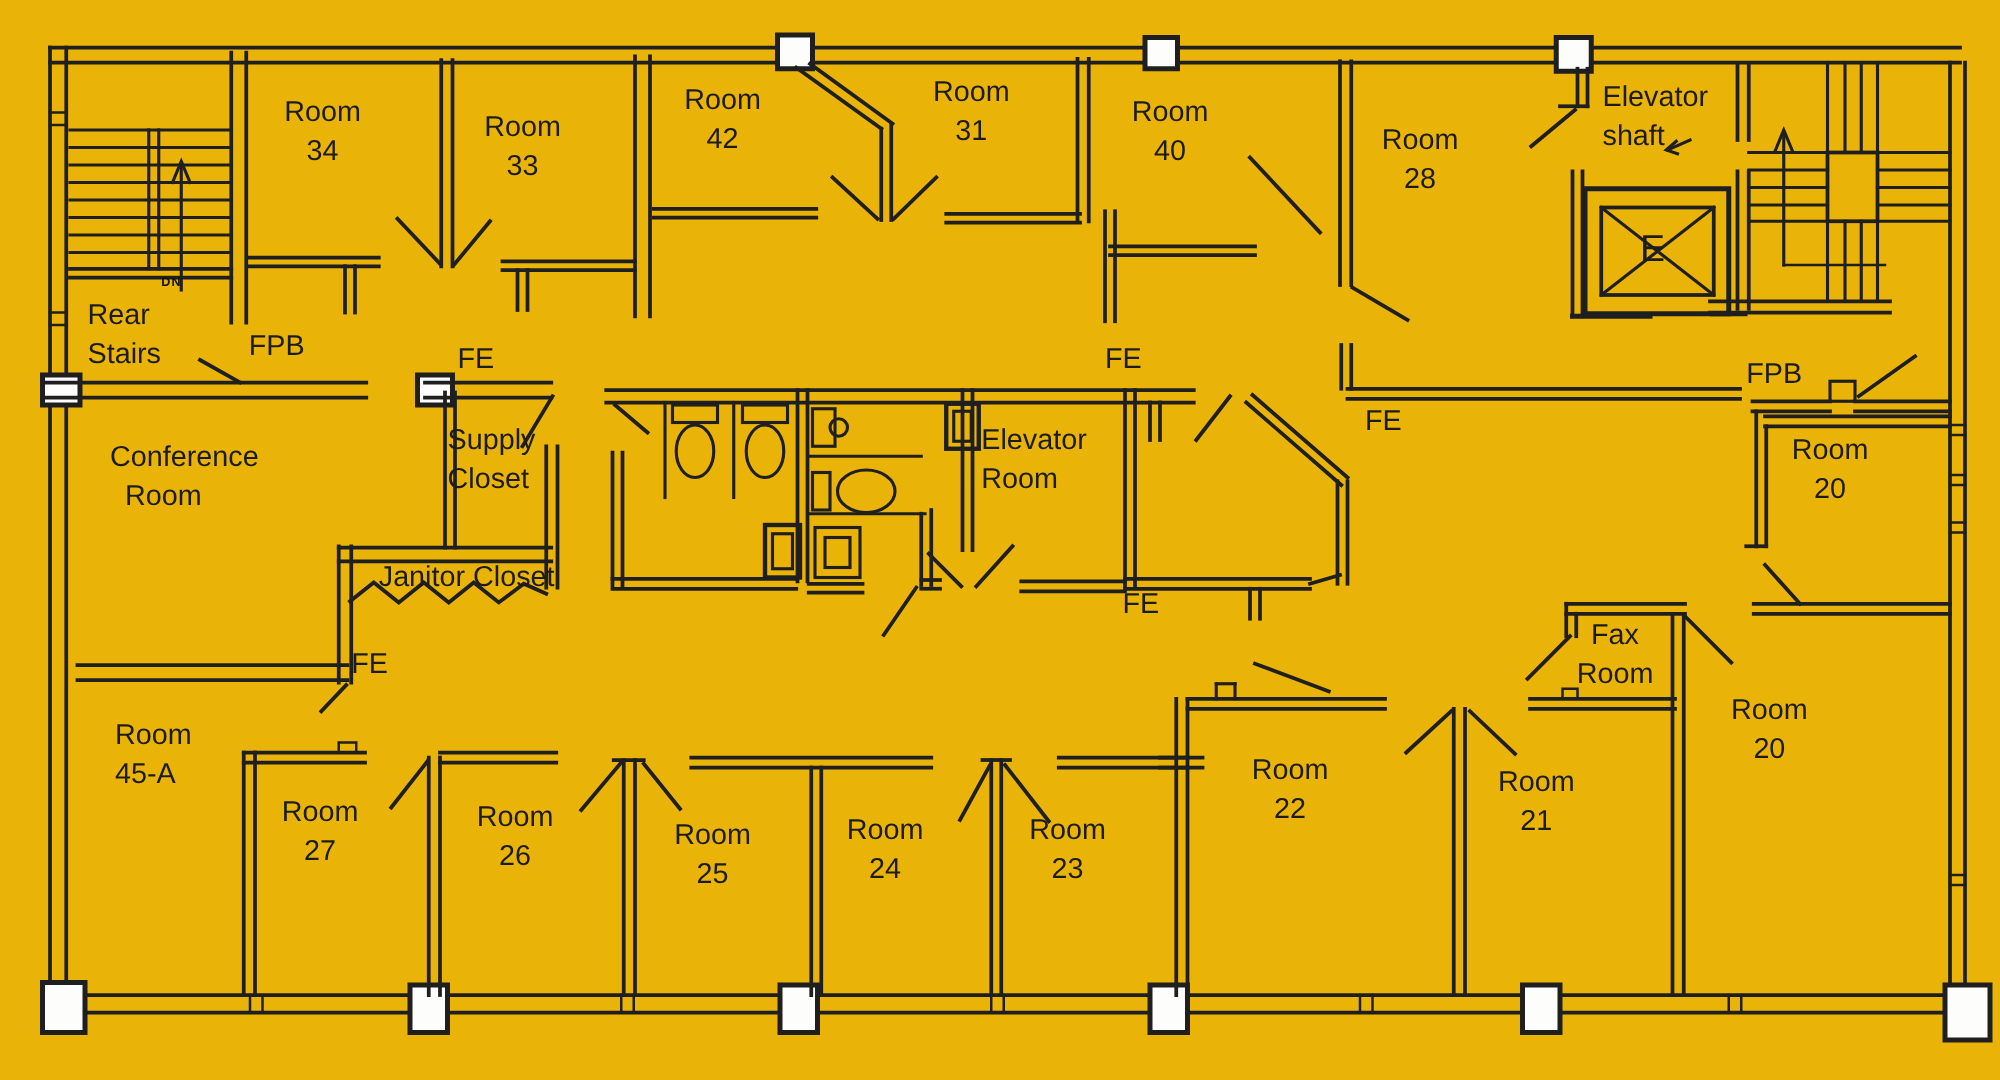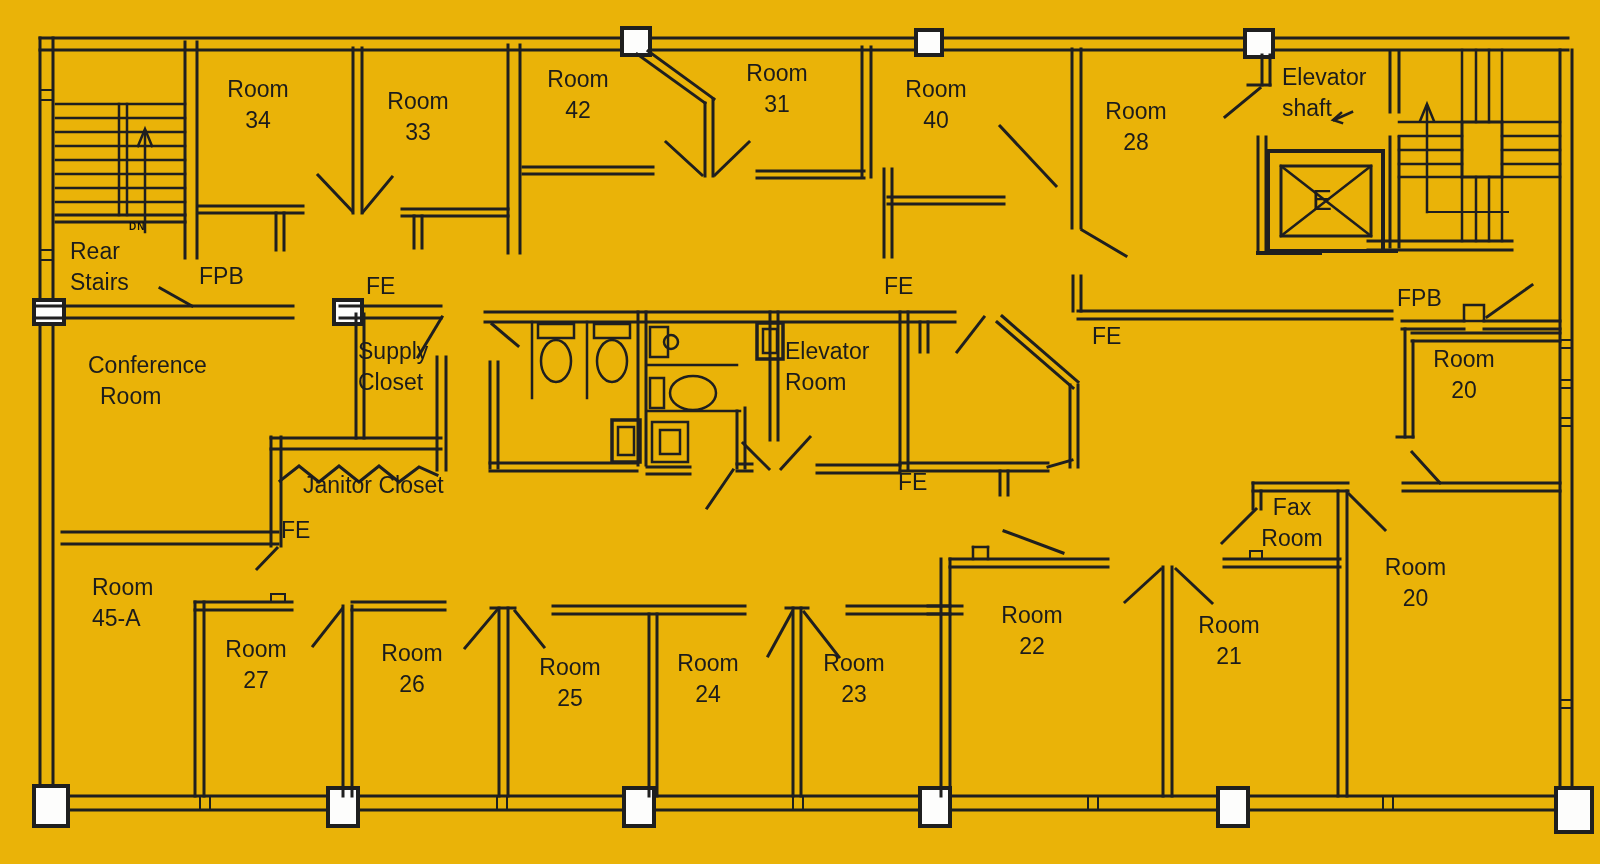--- a/index.html
+++ b/index.html
@@ -392,21 +392,21 @@
 <div class="marker" style="left:199px;top:264px">FPB</div>
 <div class="marker" style="left:366px;top:274px">FE</div>
 <div class="lbl" style="left:358px;top:336px">
       <span class="ln">Supply</span>
       <span class="ln">Closet</span>
     </div>
 <div class="lbl" style="left:88px;top:350px">
       <span class="ln">Conference</span>
       <span class="ln indent">Room</span>
     </div>
-<div class="lbl" style="left:303px;top:470px">
+<div class="lbl" style="left:303px;top:446px">
       <span class="ln">Janitor Closet</span>
     </div>
 <div class="marker" style="left:281px;top:518px">FE</div>
 
 <div class="marker" style="left:884px;top:274px">FE</div>
 <div class="lbl" style="left:785px;top:336px">
       <span class="ln">Elevator</span>
       <span class="ln">Room</span>
     </div>
 <div class="marker" style="left:1092px;top:324px">FE</div>

